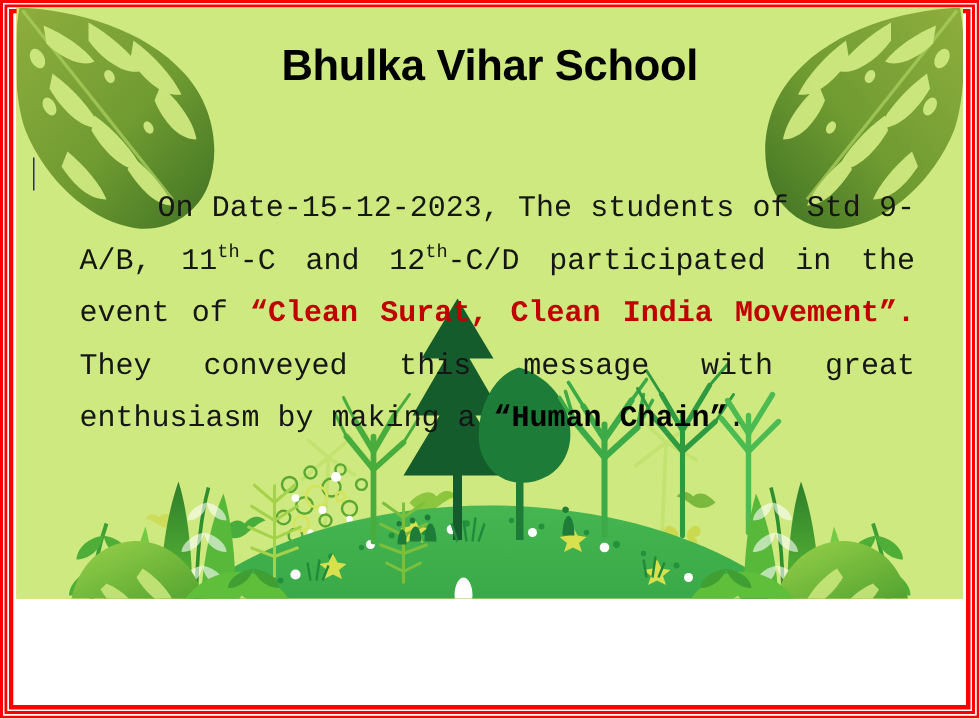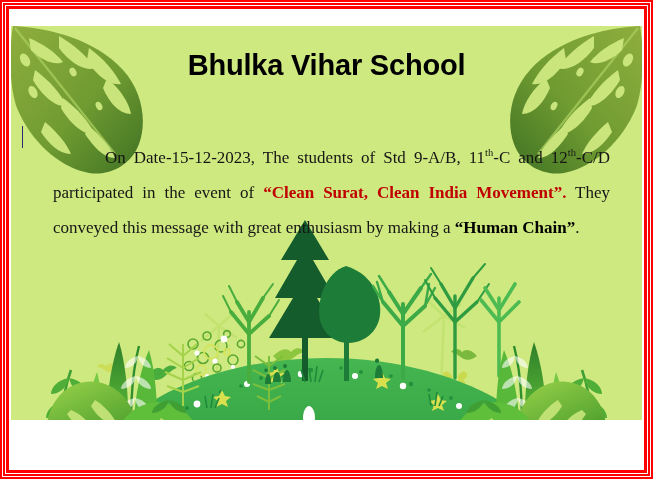--- a/index.html
+++ b/index.html
@@ -25,21 +25,21 @@
   #b0 { left: 0;  top: 0;  right: 0;  bottom: 0;  border: 2px solid #fe0000; }
   #b1 { left: 2px; top: 2px; right: 2px; bottom: 2px; border: 1px solid #ffffff; }
   #b2 { left: 3px; top: 3px; right: 3px; bottom: 3px; border: 2px solid #fe0000; }
   #b3 { left: 5px; top: 5px; right: 5px; bottom: 5px; border: 1px solid #ffffff; }
   #b4 { left: 6px; top: 6px; right: 6px; bottom: 6px; border: 3px solid #fe0000; }
   #b5 { left: 9px; top: 9px; right: 9px; bottom: 9px; border: 2px solid #ffffff; }
 
   
   #canvas {
     position: absolute;
-    left: 11px; top: 26px;
+    left: 11px; top: 5px;
     width: 631px; height: 394px;
     background: #eab308;
     overflow: hidden;
   }
   #artwork {
     position: absolute;
     left: 0; top: 0;
     width: 631px; height: 457px;
   }
 
@@ -54,22 +54,22 @@
     font-size: 29px;
     line-height: 34px;
     color: #000000;
     letter-spacing: -0.2px;
   }
   #body-text {
     position: absolute;
     left: 42px;
     width: 557px;
     top: 97px;
-    font-family: Liberation Serif, serif;
-    font-size: 17px;
+    font-family: Liberation Mono, monospace;
+    font-size: 20px;
     line-height: 35px;
     color: #161616;
     text-align: justify;
     text-justify: inter-word;
   }
   #body-text .indent { display: inline-block; width: 52px; }
   .red-bold { color: #c00000; font-weight: bold; }
   .blk-bold { color: #000000; font-weight: bold; }
   sup { font-size: 0.62em; vertical-align: super; line-height: 0; }
   #caret {

